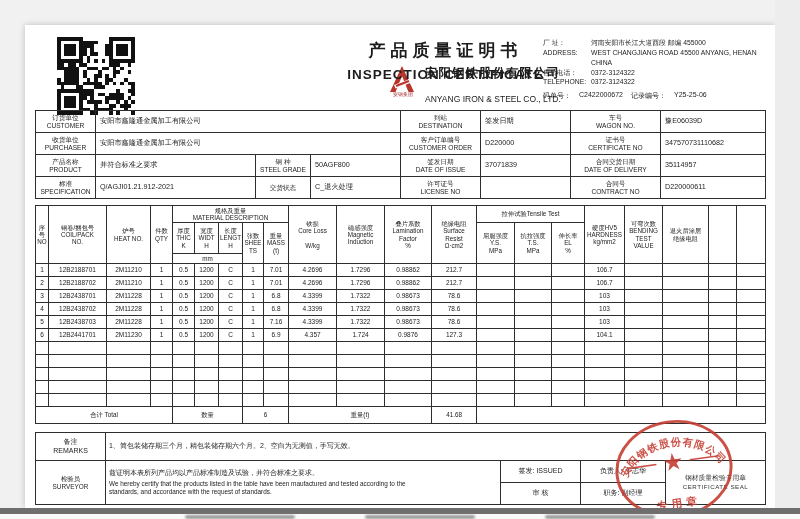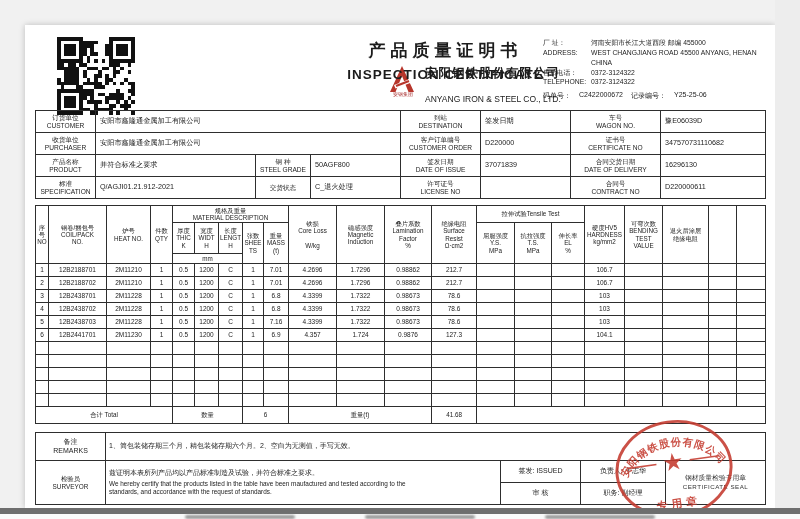--- a/index.html
+++ b/index.html
@@ -592,21 +592,21 @@
 PRODUCT</td>
       <td class="v">并符合标准之要求</td>
       <td class="pl">钢 种
 STEEL GRADE</td>
       <td class="v">50AGF800</td>
       <td class="pl">签发日期
 DATE OF ISSUE</td>
       <td class="v">37071839</td>
       <td class="pl">合同交货日期
 DATE OF DELIVERY</td>
-      <td class="v">16296130</td>
+      <td class="v">35114957</td>
     </tr>
     <tr>
       <td class="pl">标准
 SPECIFICATION</td>
       <td class="v">Q/AGJI01.21.912-2021</td>
       <td class="pl">交货状态</td>
       <td class="v">C_退火处理</td>
       <td class="pl">许可证号
 LICENSE NO</td>
       <td class="v"></td>

